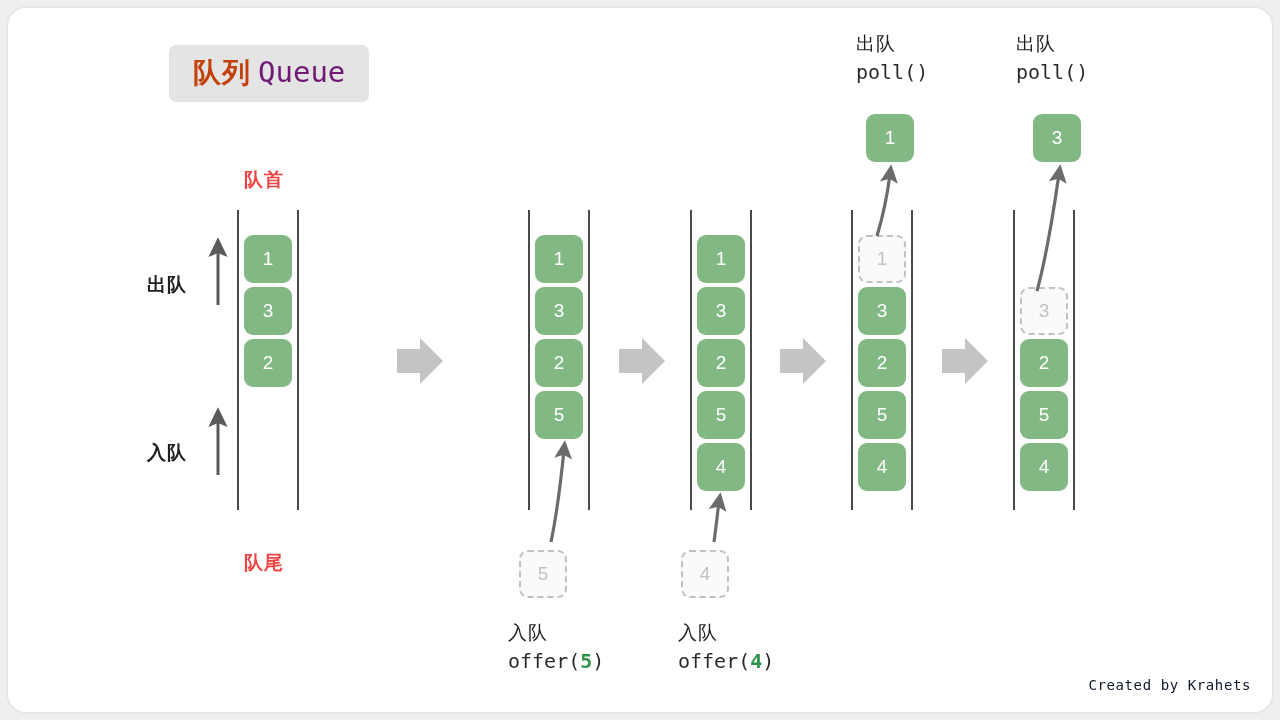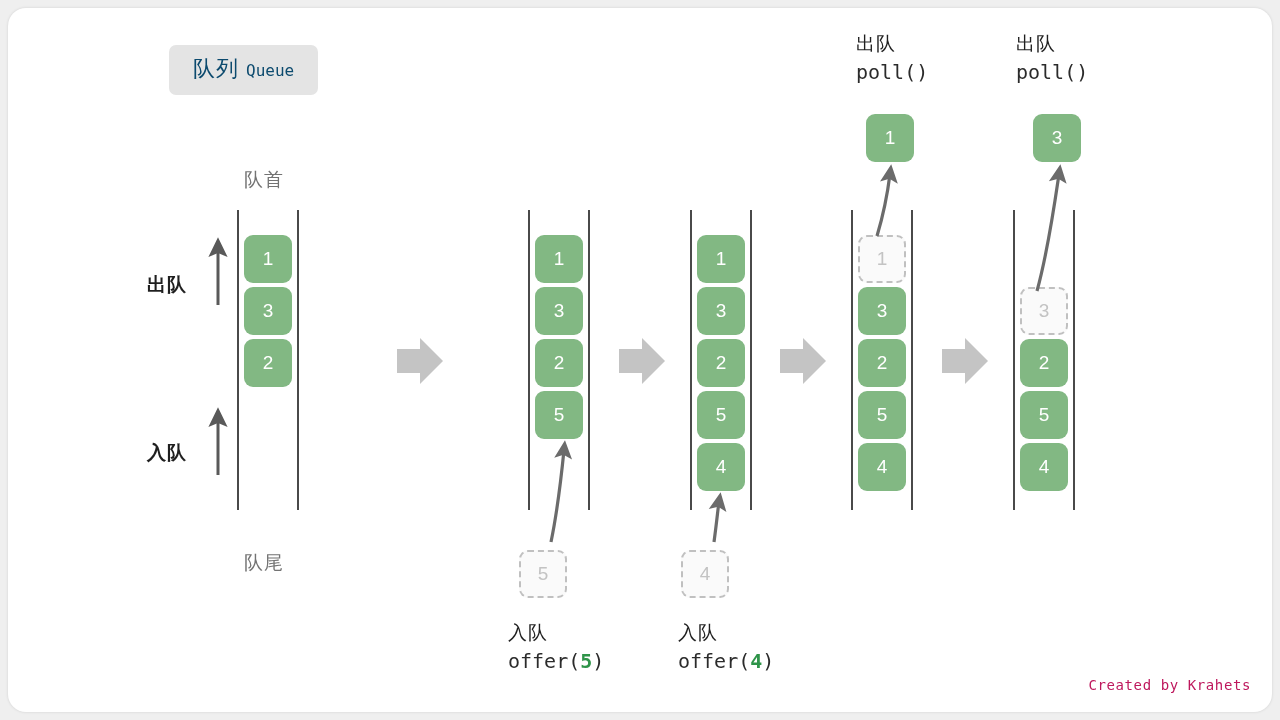--- a/index.html
+++ b/index.html
@@ -18,26 +18,26 @@
   }
   .stage{position:absolute;left:0;top:0;width:1264px;height:704px;}
 
   
   .title-badge{
     position:absolute;left:161px;top:37px;
     padding:13px 24px 15px 24px;
     background:#e4e4e4;border-radius:7px;
     white-space:nowrap;line-height:1;
   }
-  .title-cn{font-size:22px;font-weight:normal;color:#0c4a6e;letter-spacing:1px;}
-  .title-en{font-size:16px;color:#0c4a6e;font-family:"DejaVu Sans Mono","Liberation Mono",monospace;margin-left:7px;text-align:center;}
+  .title-cn{font-size:28px;font-weight:bold;color:#c2410c;letter-spacing:1px;}
+  .title-en{font-size:29px;color:#701a75;font-family:"DejaVu Sans Mono","Liberation Mono",monospace;margin-left:7px;text-align:center;}
 
   
   .col-head{
-    position:absolute;font-size:19px;font-weight:normal;color:#737373;
+    position:absolute;font-size:19px;font-weight:bold;color:#ef4444;
     white-space:nowrap;letter-spacing:1px;
   }
 
   
   .side-label{
     position:absolute;font-size:19px;font-weight:bold;color:#1f1f1f;
     white-space:nowrap;letter-spacing:1px;
   }
 
   
@@ -78,21 +78,21 @@
     font-family:"DejaVu Sans Mono","Liberation Mono",monospace;
   }
   .op-code .num{color:#2e9449;font-weight:bold;}
 
   
   .overlay{position:absolute;left:0;top:0;width:1264px;height:704px;pointer-events:none;}
 
   
   .watermark{
     position:absolute;right:21px;bottom:19px;
-    font-size:14px;color:#be185d;letter-spacing:.6px;
+    font-size:14px;color:#0f172a;letter-spacing:.6px;
     font-family:"DejaVu Sans Mono","Liberation Mono",monospace;
     white-space:nowrap;
   }
 </style>
 </head>
 <body>
 
 <div class="card">
  <div class="stage">
 

